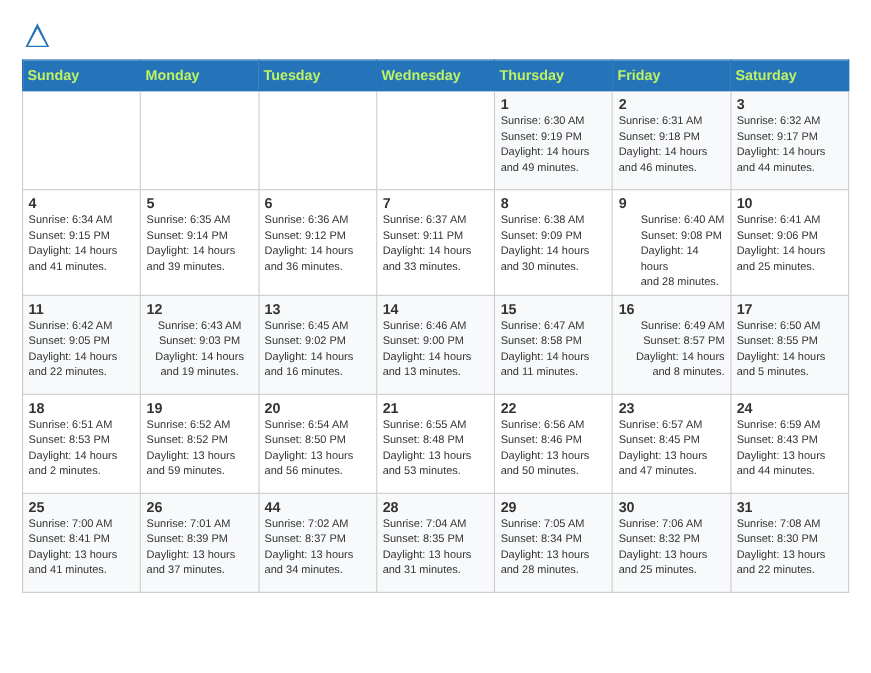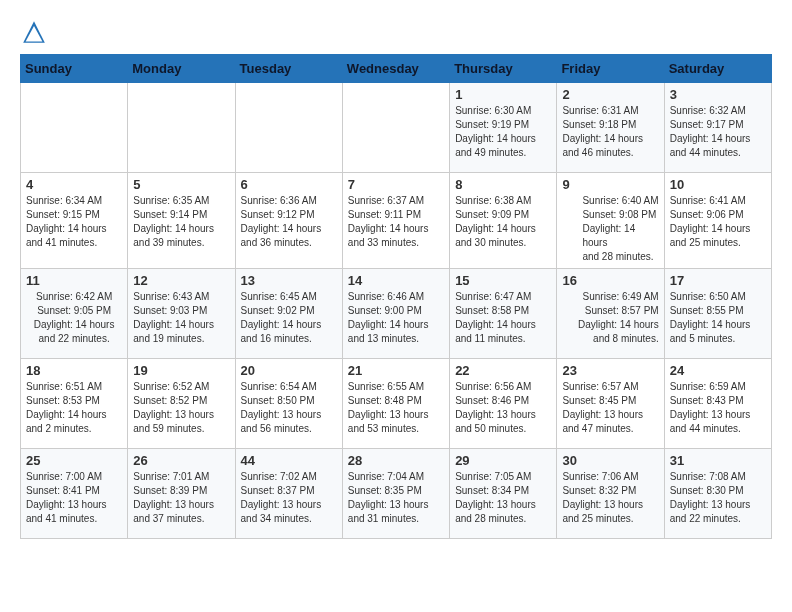--- a/index.html
+++ b/index.html
@@ -44,21 +44,21 @@
       font-size: 16px;
       color: #555;
     }
     table {
       width: 100%;
       border-collapse: collapse;
       font-size: 11px;
     }
     thead tr th {
       background-color: #2573b8;
-      color: #0f172a;
+      color: #bef264;
       padding: 6px 4px;
       text-align: left;
       font-size: 13px;
       font-weight: bold;
       border: 1px solid #2573b8;
     }
     tbody tr td {
       border: 1px solid #ccc;
       vertical-align: top;
       padding: 4px 5px;
@@ -192,28 +192,28 @@
           <span class="day-num">10</span>
           <div class="day-info" style="white-space: pre-line;">Sunrise: 6:41 AM
 Sunset: 9:06 PM
 Daylight: 14 hours
 and 25 minutes.</div>
         </td>
       </tr>
       <tr>
         <td>
           <span class="day-num">11</span>
-          <div class="day-info" style="white-space: pre-line; text-align: center;">Sunrise: 6:42 AM
+          <div class="day-info" style="white-space: pre-line;">Sunrise: 6:42 AM
 Sunset: 9:05 PM
 Daylight: 14 hours
 and 22 minutes.</div>
         </td>
         <td>
           <span class="day-num">12</span>
-          <div class="day-info" style="white-space: pre-line;">Sunrise: 6:43 AM
+          <div class="day-info" style="white-space: pre-line; text-align: center;">Sunrise: 6:43 AM
 Sunset: 9:03 PM
 Daylight: 14 hours
 and 19 minutes.</div>
         </td>
         <td>
           <span class="day-num">13</span>
           <div class="day-info" style="white-space: pre-line;">Sunrise: 6:45 AM
 Sunset: 9:02 PM
 Daylight: 14 hours
 and 16 minutes.</div>

